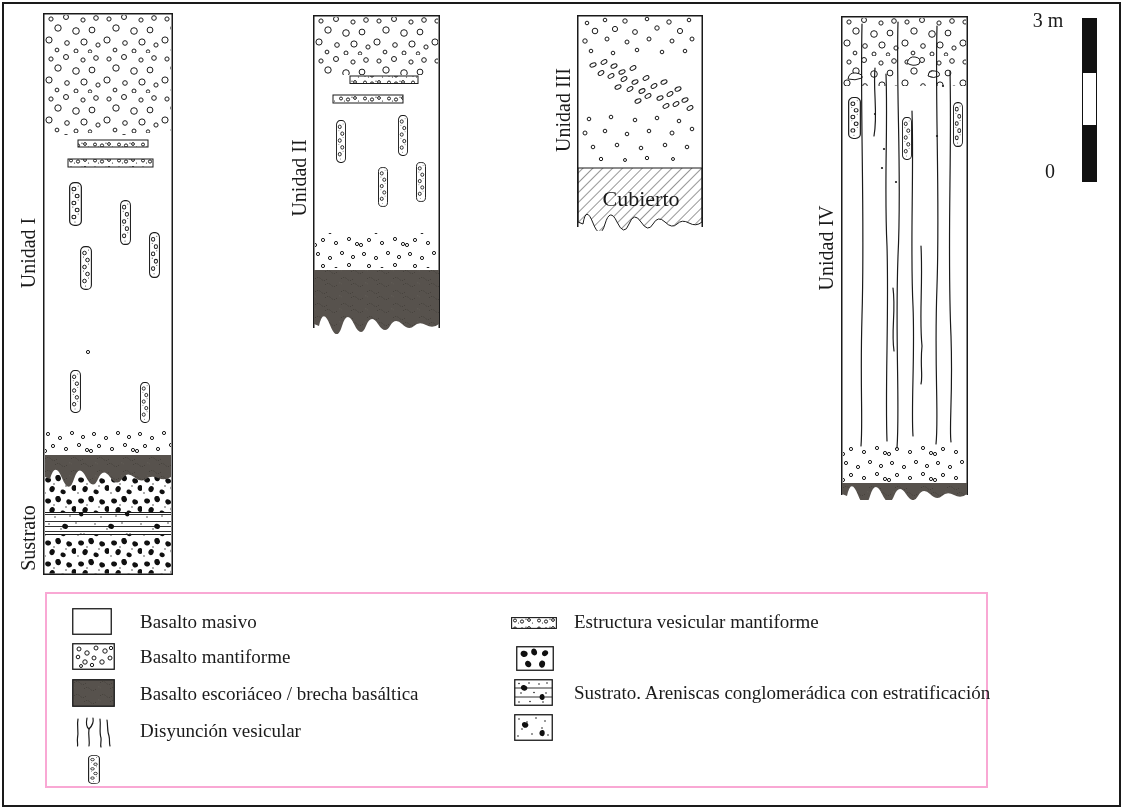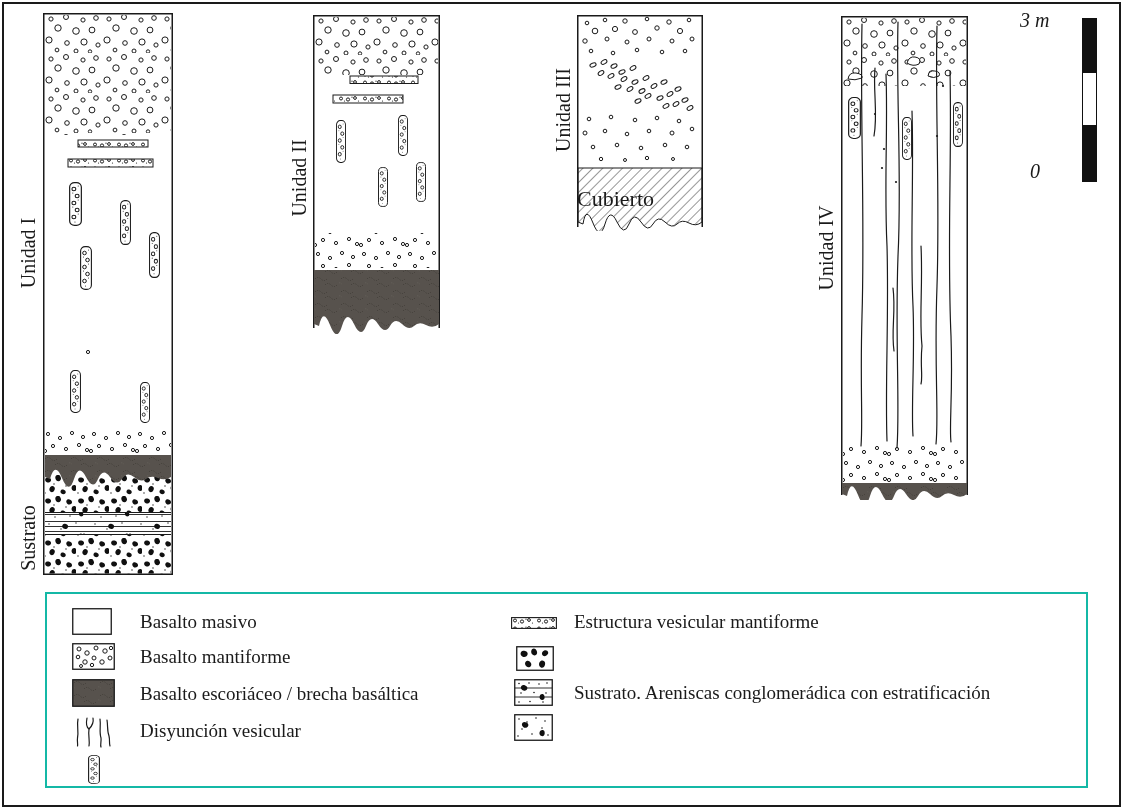--- a/index.html
+++ b/index.html
@@ -2,30 +2,30 @@
 <html><head>
 <meta charset="utf-8">
 <style>
   html,body{margin:0;padding:0;background:#fff;}
   .canvas{position:relative;width:1123px;height:812px;background:#fff;overflow:hidden;
           font-family:"Liberation Serif","DejaVu Serif",serif;color:#1a1a1a;}
   .frame{position:absolute;left:2px;top:2px;width:1115px;height:801px;border:2px solid #1a1a1a;}
   .abs{position:absolute;}
   .unit-label{position:absolute;width:140px;height:22px;line-height:22px;text-align:center;
               font-size:20px;transform:rotate(-90deg);white-space:nowrap;}
-  .cubierto-label{position:absolute;left:577px;top:186px;width:128px;
+  .cubierto-label{position:absolute;left:577px;top:186px;width:128px;text-align:center;
                   font-size:22px;}
   .scalebar{position:absolute;left:1082px;top:18px;width:15px;height:164px;
             border:1.5px solid #111;box-sizing:border-box;display:flex;flex-direction:column;}
   .scalebar .seg-b{background:#111;}
   .scalebar .seg-w{background:#fff;}
-  .legend{position:absolute;left:45px;top:592px;width:1043px;height:196px;
-          border:2px solid #14b8a6;box-sizing:border-box;}
+  .legend{position:absolute;left:45px;top:592px;width:943px;height:196px;
+          border:2px solid #f9a8d4;box-sizing:border-box;}
   .leg-label{position:absolute;font-size:19px;white-space:nowrap;line-height:22px;}
-  .scale-num{position:absolute;font-size:20px;text-align:left;font-style:italic;}
+  .scale-num{position:absolute;font-size:20px;text-align:center;}
   svg{display:block;}
   .oc{fill:none;stroke:#1a1a1a;stroke-width:1;}
   .oe{fill:none;stroke:#1a1a1a;stroke-width:1;}
   .dot{fill:#1a1a1a;stroke:none;}
   .joint{fill:none;stroke:#1a1a1a;stroke-width:1.2;stroke-linecap:round;}
 </style>
 </head>
 <body>
 
 <div class="canvas">

